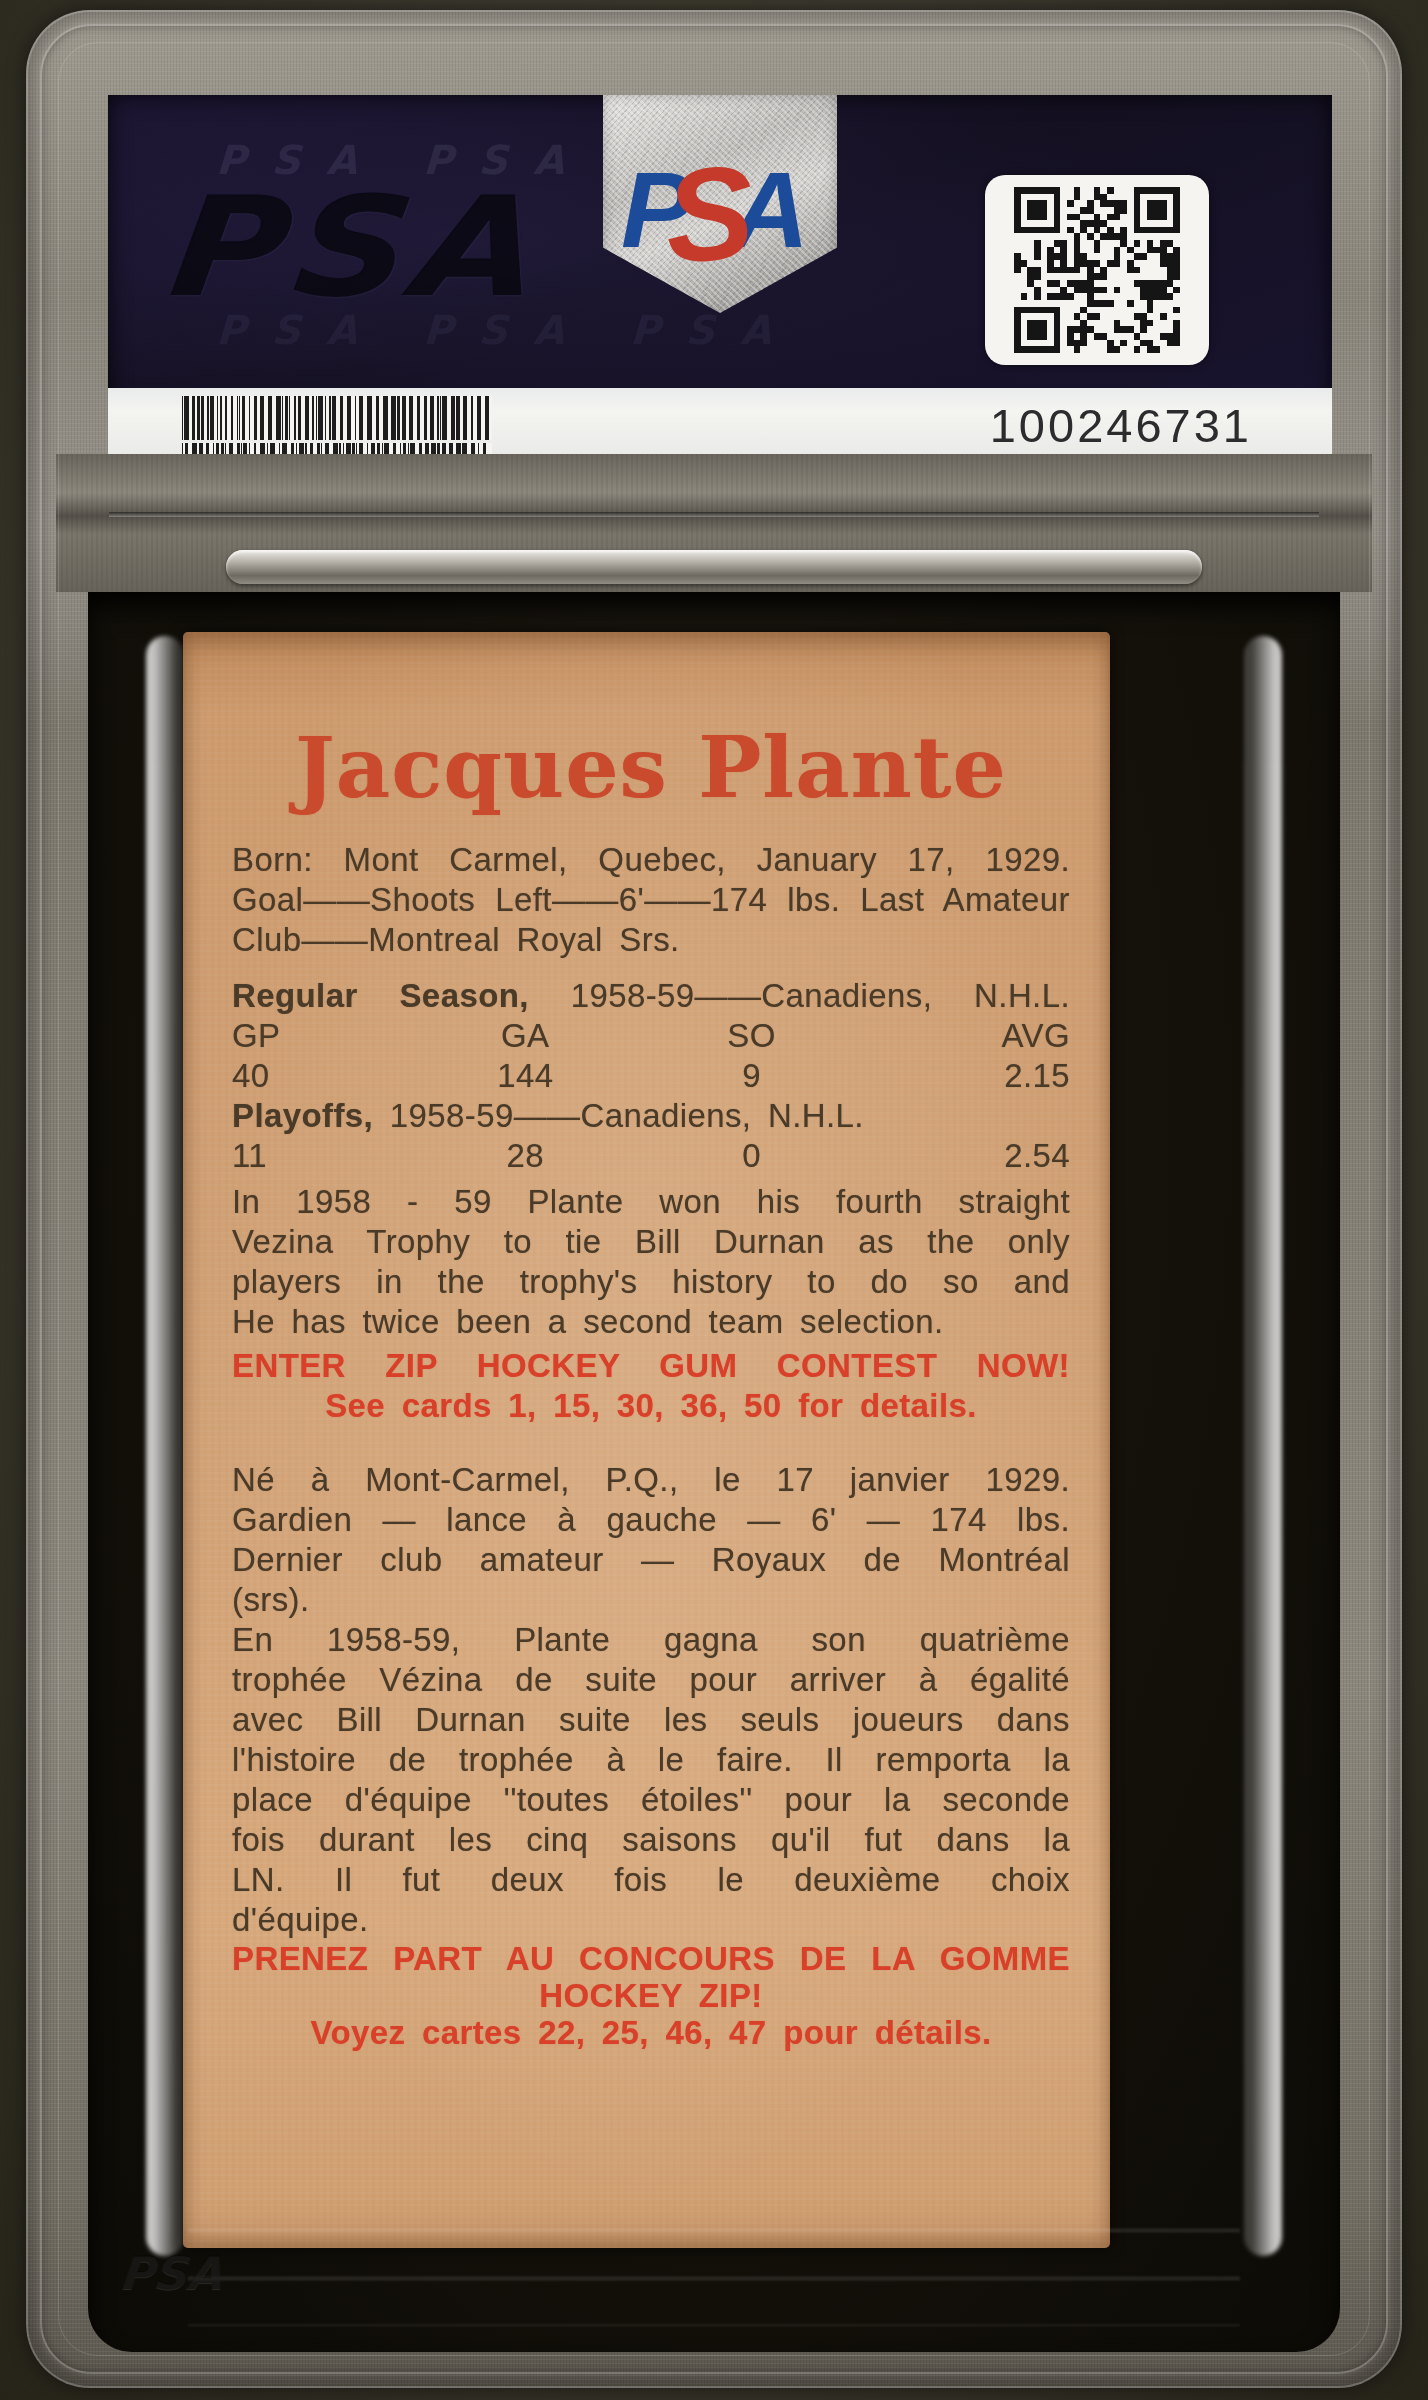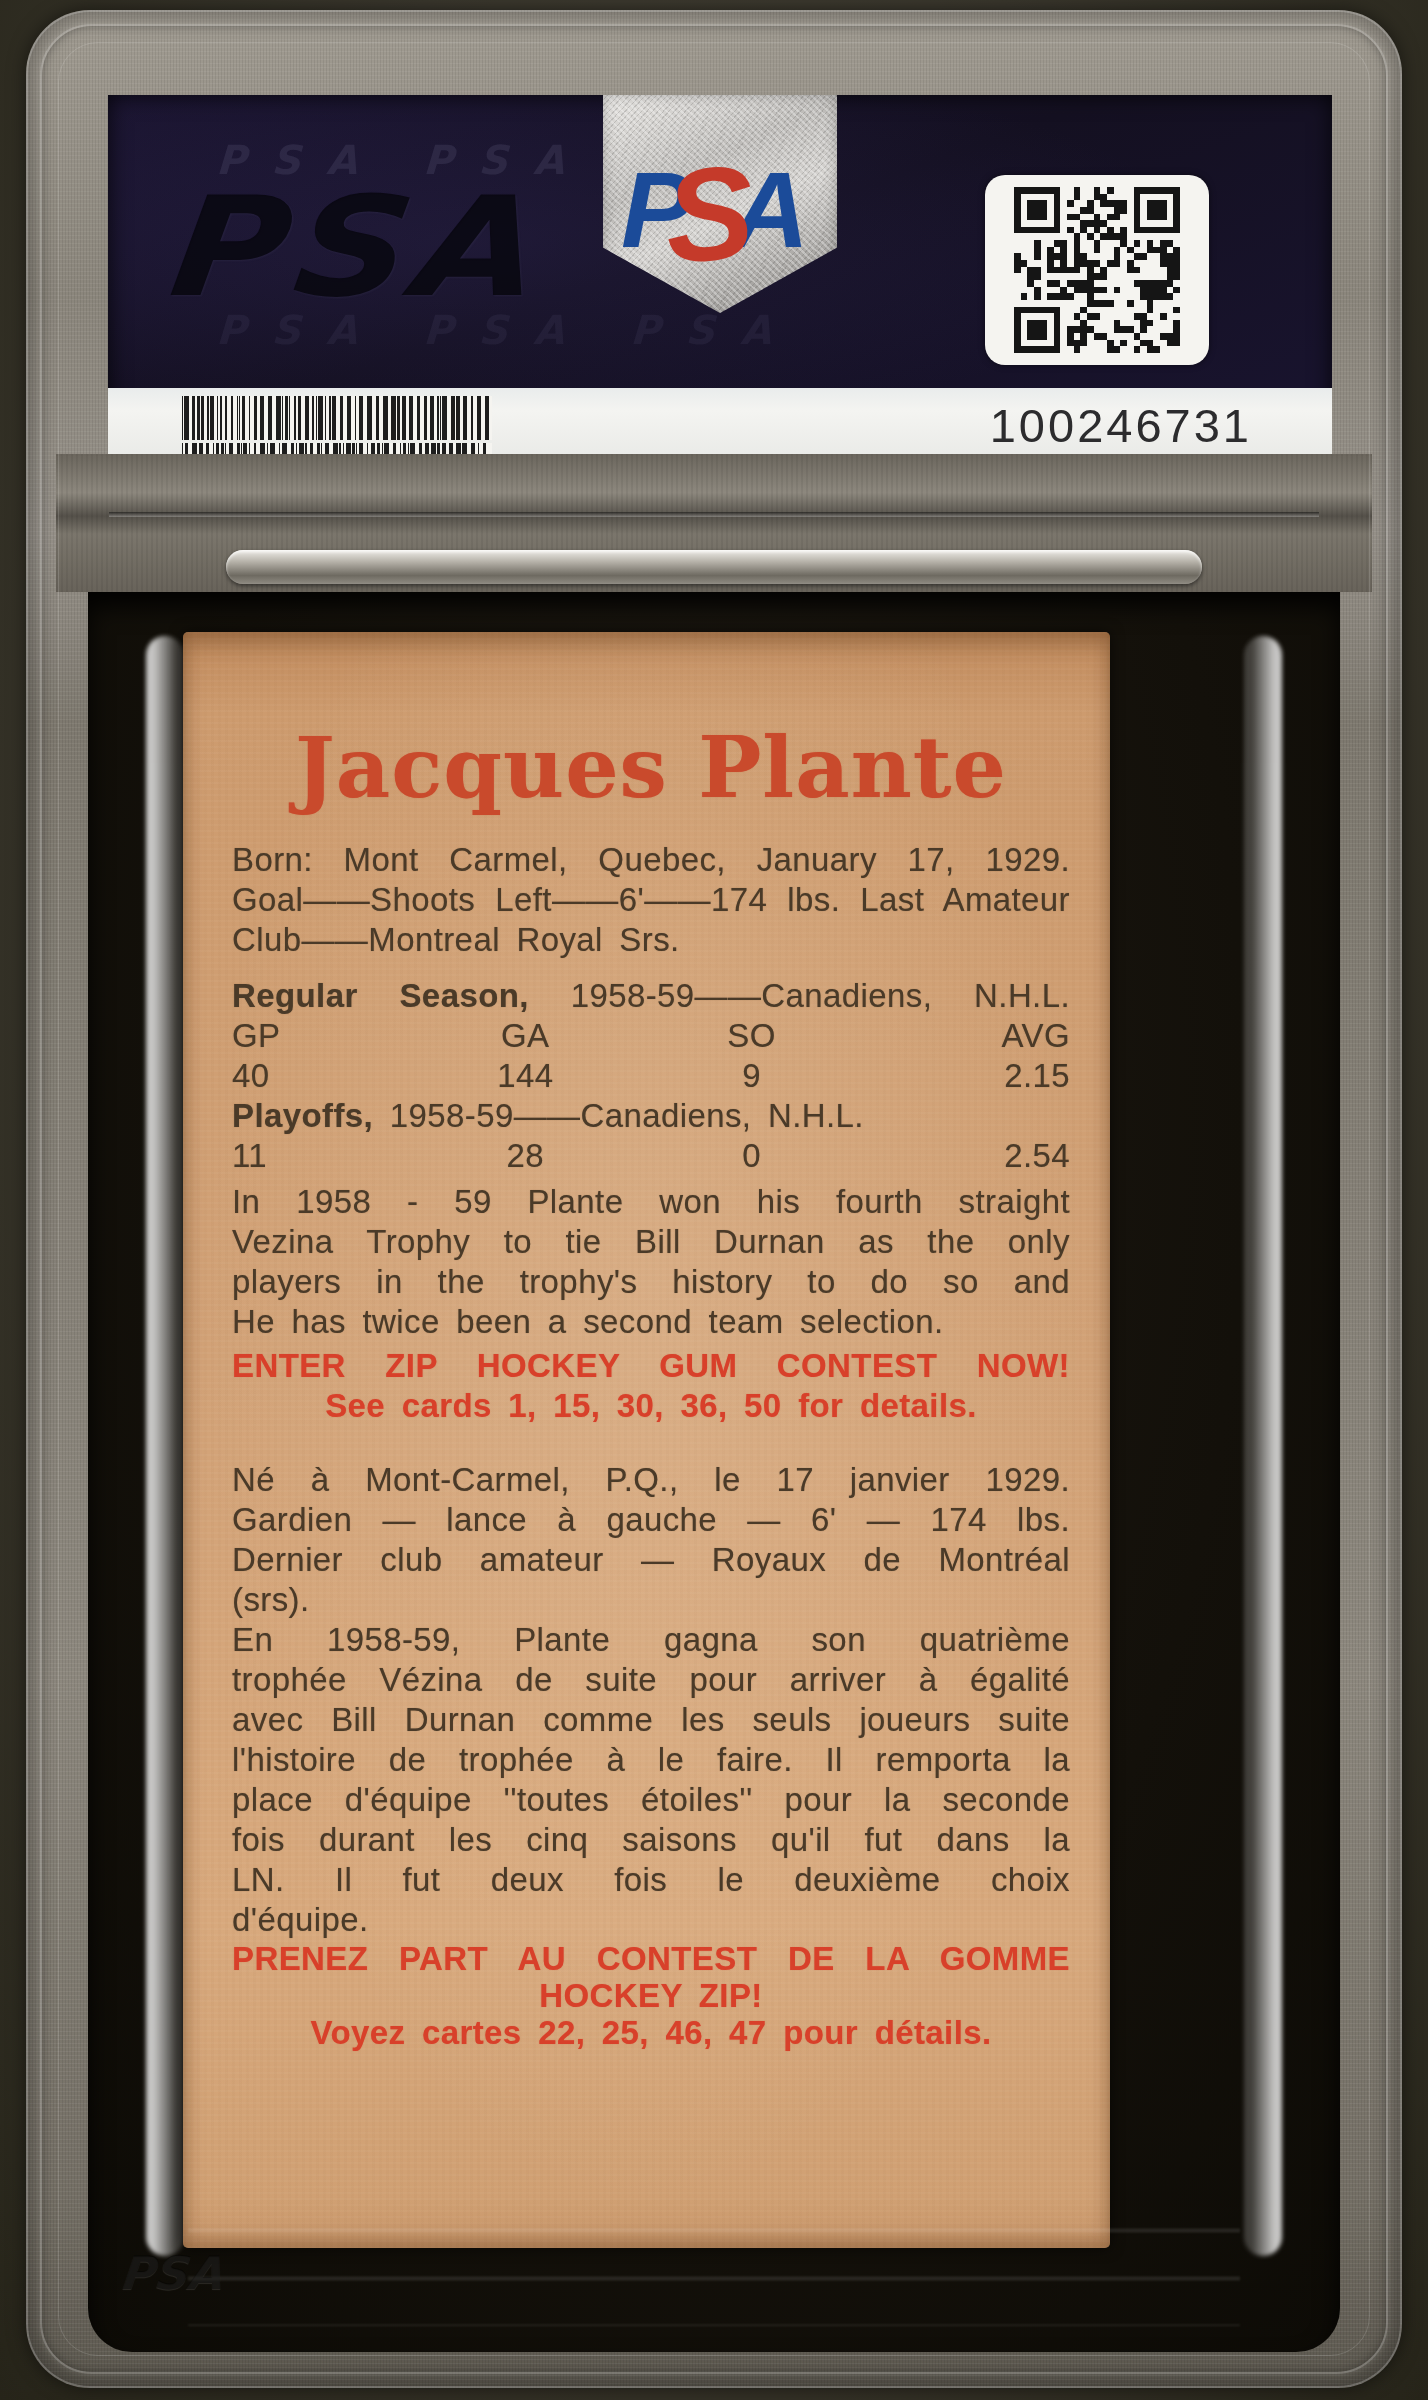--- a/index.html
+++ b/index.html
@@ -511,30 +511,30 @@
         <div class="bio fr textblock">
           <div class="ln just">Né à Mont-Carmel, P.Q., le 17 janvier 1929.</div>
           <div class="ln just">Gardien — lance à gauche — 6' — 174 lbs.</div>
           <div class="ln just">Dernier club amateur — Royaux de Montréal</div>
           <div class="ln">(srs).</div>
         </div>
 
         <div class="para fr textblock">
           <div class="ln just">En 1958-59, Plante gagna son quatrième</div>
           <div class="ln just">trophée Vézina de suite pour arriver à égalité</div>
-          <div class="ln just">avec Bill Durnan comme les seuls joueurs suite</div>
+          <div class="ln just">avec Bill Durnan suite les seuls joueurs dans</div>
           <div class="ln just">l'histoire de trophée à le faire. Il remporta la</div>
           <div class="ln just">place d'équipe ''toutes étoiles'' pour la seconde</div>
           <div class="ln just">fois durant les cinq saisons qu'il fut dans la</div>
           <div class="ln just">LN. Il fut deux fois le deuxième choix</div>
           <div class="ln">d'équipe.</div>
         </div>
 
         <div class="contest fr textblock">
-          <div class="ln just">PRENEZ PART AU CONTEST DE LA GOMME</div>
+          <div class="ln just">PRENEZ PART AU CONCOURS DE LA GOMME</div>
           <div class="ln ctr">HOCKEY ZIP!</div>
           <div class="ln ctr">Voyez cartes 22, 25, 46, 47 pour détails.</div>
         </div>
       </div>
 
       <div class="bottom-streaks"></div>
       <div class="emboss">PSA</div>
     </div>
   </div>
 </div>

